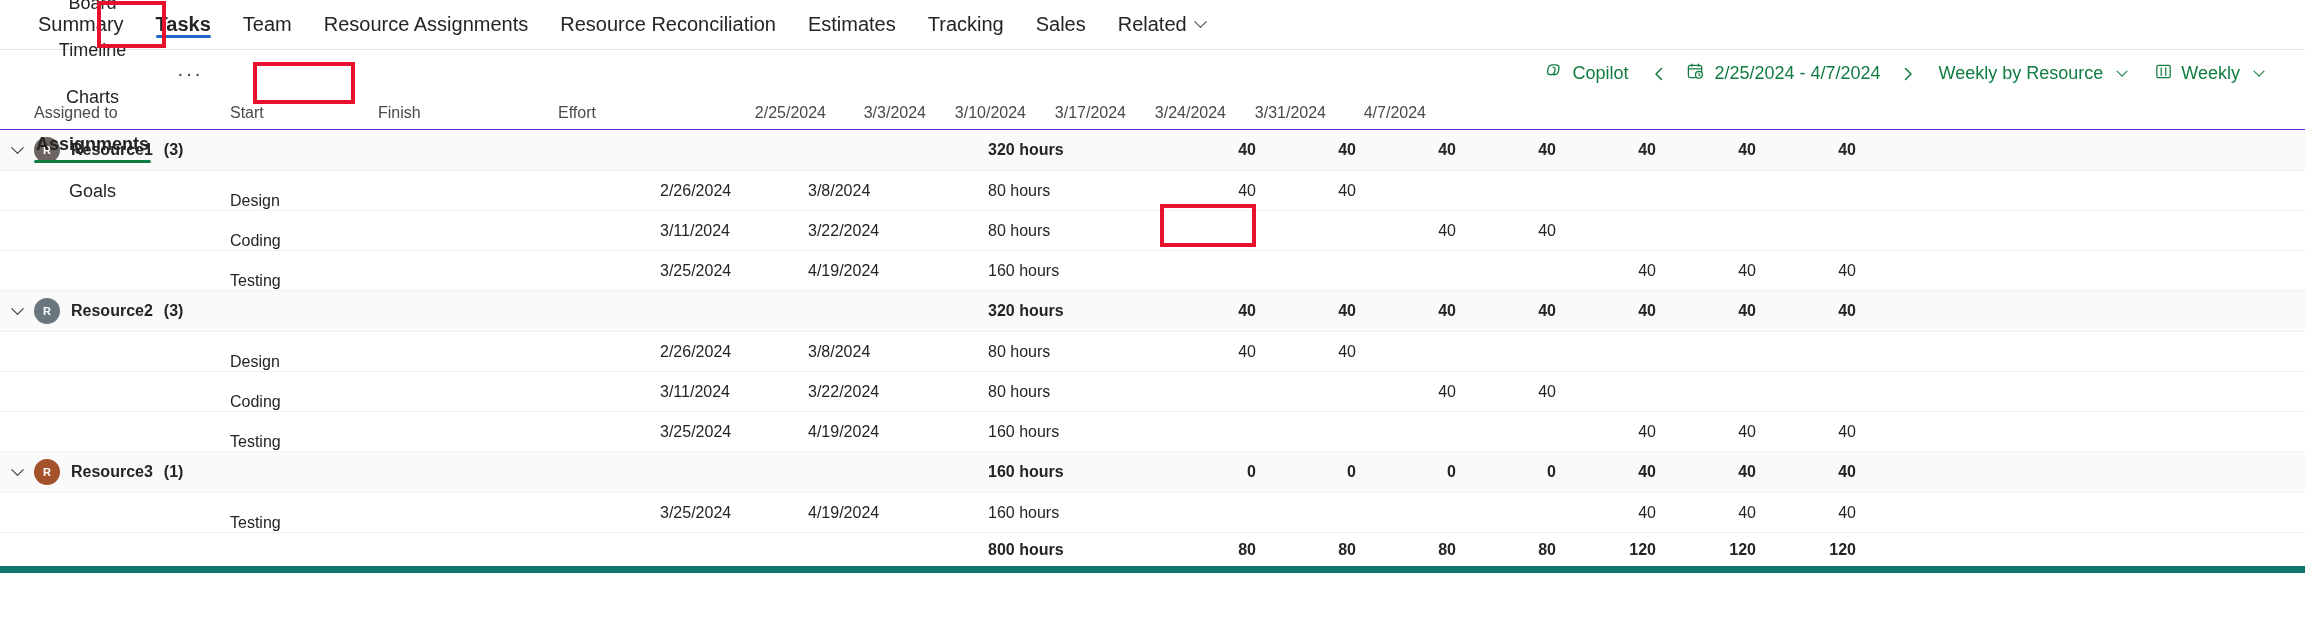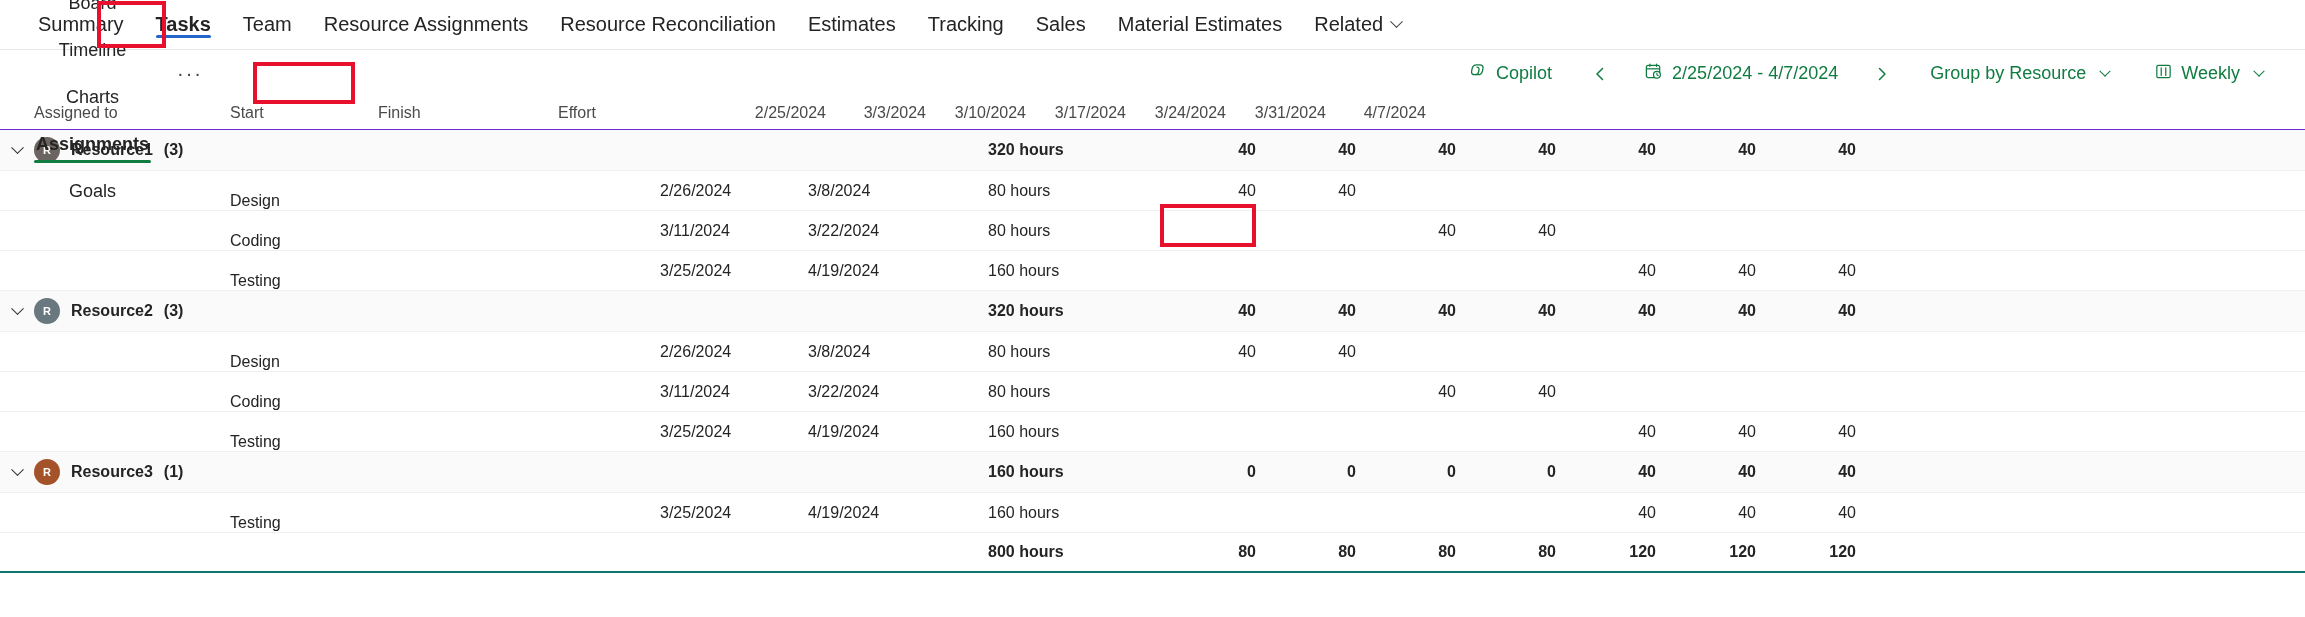--- a/index.html
+++ b/index.html
@@ -75,21 +75,21 @@
     background: #107c41;
   }
   .ellipsis { font-size: 20px; color: #444; padding: 0 14px; cursor: pointer; letter-spacing: 2px; }
 
   .toolbar-right {
     position: absolute;
     right: 28px; top: 0;
     height: 47px;
     display: flex;
     align-items: center;
-    gap: 17px;
+    gap: 0px;
     color: #107c41;
     font-size: 18px;
   }
   .tb-btn {
     display: flex; align-items: center; gap: 8px;
     padding: 0 14px; height: 34px;
     color: #107c41; white-space: nowrap; cursor: pointer;
   }
   .tb-arrow {
     width: 34px; height: 34px;
@@ -119,21 +119,21 @@
     height: 33px;
     border-bottom: 1px solid #6d28d9;
     color: #4a4a4a;
     font-size: 15px;
   }
   .row.group {
     background: #fafafa;
     font-weight: bold;
     height: 41px;
   }
-  .row.total { border-bottom: 2px solid #0f766e; font-weight: bold; }
+  .row.total { border-bottom: 7px solid #0f766e; font-weight: bold; }
   .row.totalpad { border-bottom: none; height: 18px; }
 
   .c-expand { width: 34px; flex: 0 0 34px; display:flex; align-items:center; justify-content:center; }
   .c-assigned { width: 196px; flex: 0 0 196px; display:flex; align-items:center; gap: 11px; font-size: 16px; }
   .c-assigned.hdr { padding-left: 0px; }
   .c-name { width: 430px; flex: 0 0 430px; font-size: 16px; }
   .c-start { width: 148px; flex: 0 0 148px; font-size: 16px; }
   .c-finish { width: 180px; flex: 0 0 180px; font-size: 16px; }
   .c-effort { width: 190px; flex: 0 0 190px; text-align: left; padding-right: 18px; font-size: 16px; }
   .c-week { width: 100px; flex: 0 0 100px; text-align: right; padding-right: 22px; font-size: 16px; position: relative; }
@@ -186,23 +186,20 @@
       <span>Resource Reconciliation</span>
     </div>
     <div class="topnav-item">
       <span>Estimates</span>
     </div>
     <div class="topnav-item">
       <span>Tracking</span>
     </div>
     <div class="topnav-item">
       <span>Sales</span>
-    </div>
-    <div class="topnav-item">
-      <span>Material Estimates</span>
     </div>
     <div class="topnav-item">
       <span>Related</span>
       <span class="chev-down"></span>
     </div>
   </div>
 
 <div class="subbar">
   <div id="subtabs" style="display:flex;align-items:center;flex-direction:column;">
       <div class="subtab">
@@ -258,21 +255,21 @@
       <span>2/25/2024 - 4/7/2024</span>
     </div>
 
     <div class="tb-arrow">
       <svg width="16" height="16" viewBox="0 0 16 16">
           <path d="M5.5 2.5 11 8l-5.5 5.5" stroke="#107c41" stroke-width="1.5" fill="none" stroke-linecap="round" stroke-linejoin="round"></path>
         </svg>
     </div>
 
     <div class="tb-btn">
-      <span>Group by Resource</span>
+      <span>Weekly by Resource</span>
       <span class="chev-sm"></span>
     </div>
 
     <div class="tb-btn">
       <span>
         <svg width="19" height="19" viewBox="0 0 20 20" fill="none">
           <rect x="3" y="3.5" width="14" height="13" rx="1.6" stroke="#107c41" stroke-width="1.3"></rect>
           <path d="M7.6 6.2v8M12.4 6.2v8" stroke="#107c41" stroke-width="1.3" stroke-linecap="round"></path>
         </svg>
       </span>

